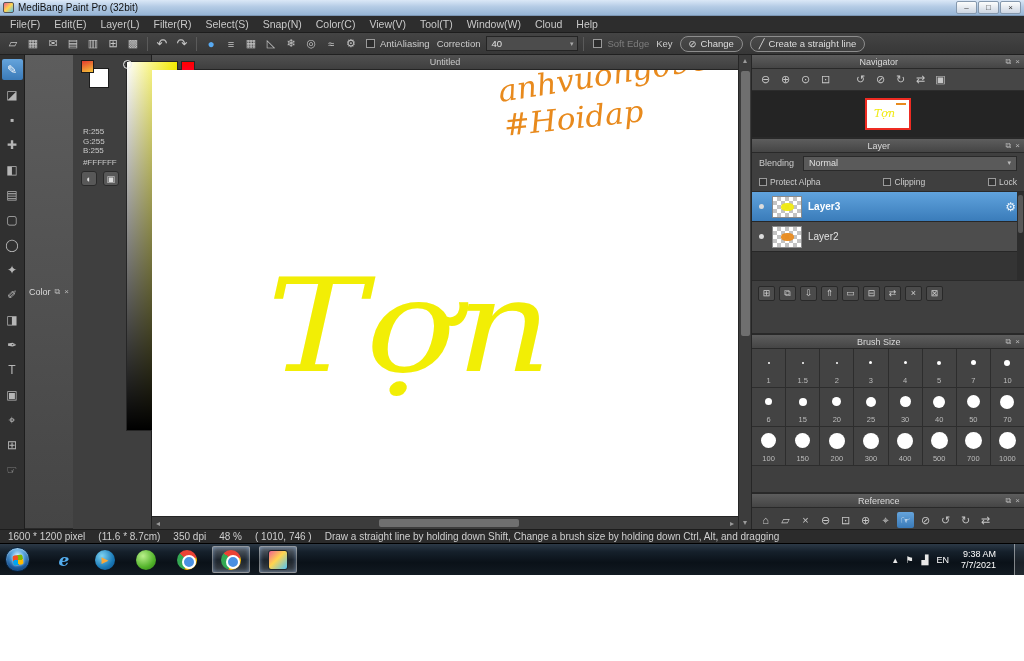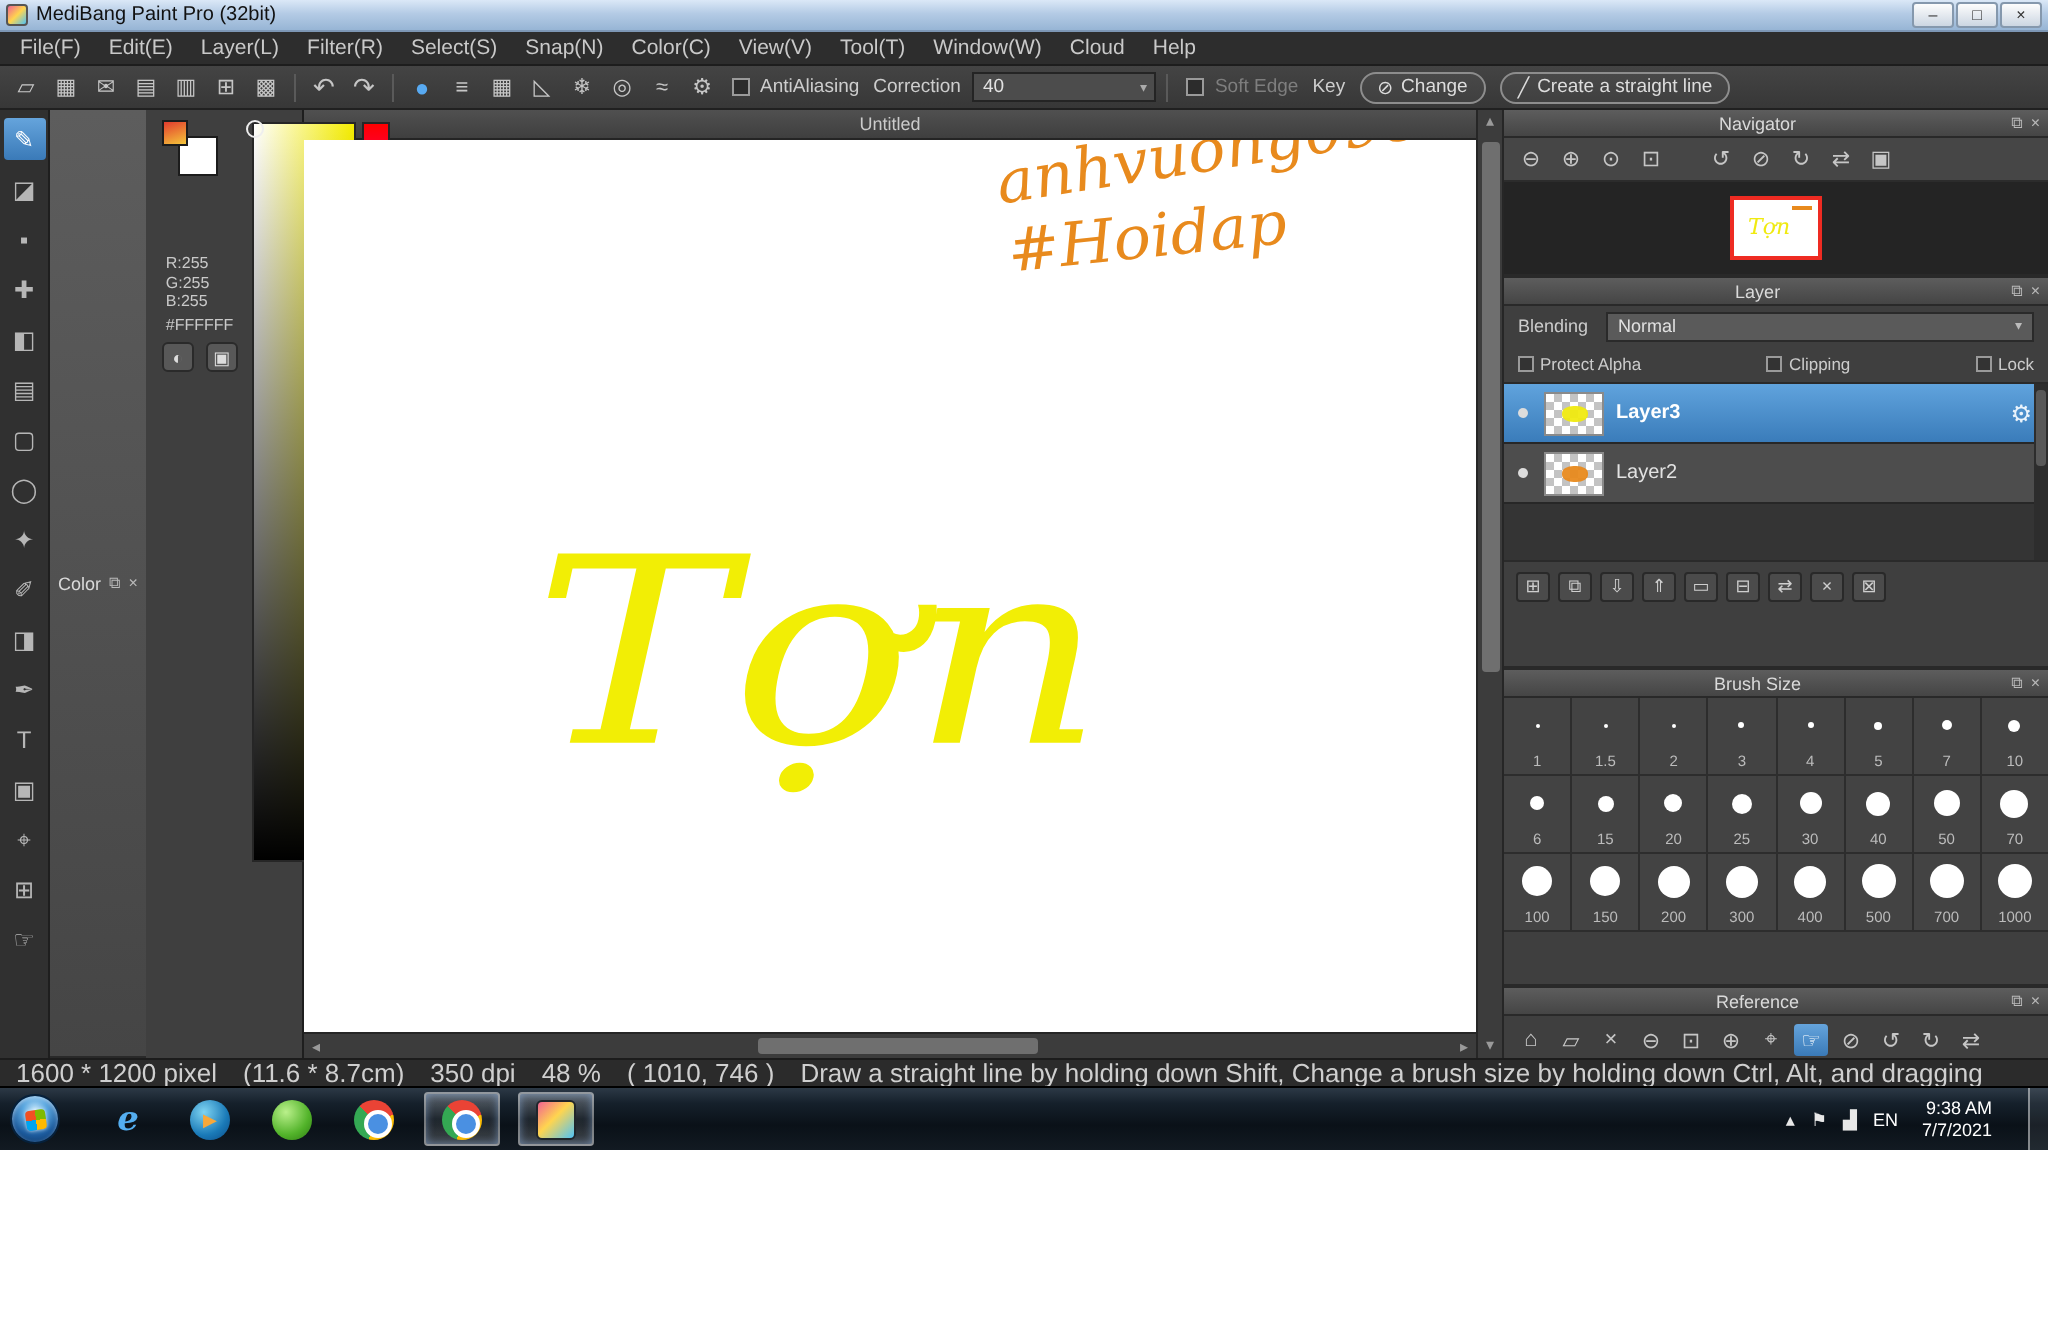--- a/index.html
+++ b/index.html
@@ -112,21 +112,21 @@
   .layer-gap { flex:0 0 8px; }
 
   .brush-grid { display:grid; grid-template-columns:repeat(8,1fr); gap:1px; background:#2d2d2d; border-bottom:1px solid #2d2d2d; }
   .brush-cell { height:38px; background:#434343; display:flex; flex-direction:column; align-items:center; }
   .bdot { background:#fff; border-radius:50%; margin:auto; }
   .bsize { font-size:7.5px; color:#bcbcbc; margin-bottom:2px; }
   .brush-filler { flex:1; background:#3f3f3f; }
   .ref-row { flex:0 0 24px; display:flex; align-items:center; padding:0 5px; gap:3px; }
 
   
-  .statusbar { flex:0 0 14px; background:#2b2b2b; border-top:1px solid #1c1c1c; display:flex; align-items:center; padding:0 8px; font-size:13px; color:#cfcfcf; white-space:nowrap; overflow:hidden; }
+  .statusbar { flex:0 0 14px; background:#2b2b2b; border-top:1px solid #1c1c1c; display:flex; align-items:center; padding:0 8px; font-size:10px; color:#cfcfcf; white-space:nowrap; overflow:hidden; }
   .sb-field { margin-right:13px; }
 
   
   .taskbar { flex:0 0 31px; background:linear-gradient(180deg,#2c3946 0%,#15202b 25%,#0a1118 60%,#121a22 100%); border-top:1px solid #000; display:flex; align-items:center; padding:0 0 0 5px; }
   .orb { width:25px; height:25px; border-radius:50%; background:radial-gradient(circle at 50% 30%,#c2e4f9 0%,#5aa7e0 30%,#1c5a9c 65%,#0a2f5c 100%); border:1px solid #06203a; box-shadow:inset 0 1px 2px rgba(255,255,255,.55); display:flex; align-items:center; justify-content:center; margin-right:18px; }
   .orb-flag { width:10px; height:10px; border-radius:2px; transform:rotate(-8deg); background:conic-gradient(from -90deg,#f25022 0 25%,#7fba00 0 50%,#ffb900 0 75%,#00a4ef 0); box-shadow:0 0 2px rgba(255,255,255,.8); }
   .tb-app { width:32px; height:27px; display:flex; align-items:center; justify-content:center; margin-right:9px; border-radius:2px; }
   .tb-app.active { width:38px; background:linear-gradient(rgba(255,255,255,.28),rgba(255,255,255,.08) 50%,rgba(255,255,255,.2)); border:1px solid rgba(255,255,255,.38); box-shadow:inset 0 0 4px rgba(160,200,255,.5); }
   .icon-ie { font-family:"DejaVu Serif",serif; font-style:italic; font-weight:bold; font-size:17px; color:#54aef0; }
   .icon-wmp { width:20px; height:20px; border-radius:50%; background:radial-gradient(circle at 35% 30%,#7fd4f2,#1a7ab8 60%,#0b4a86); color:#f8a83a; font-size:9px; display:flex; align-items:center; justify-content:center; }

